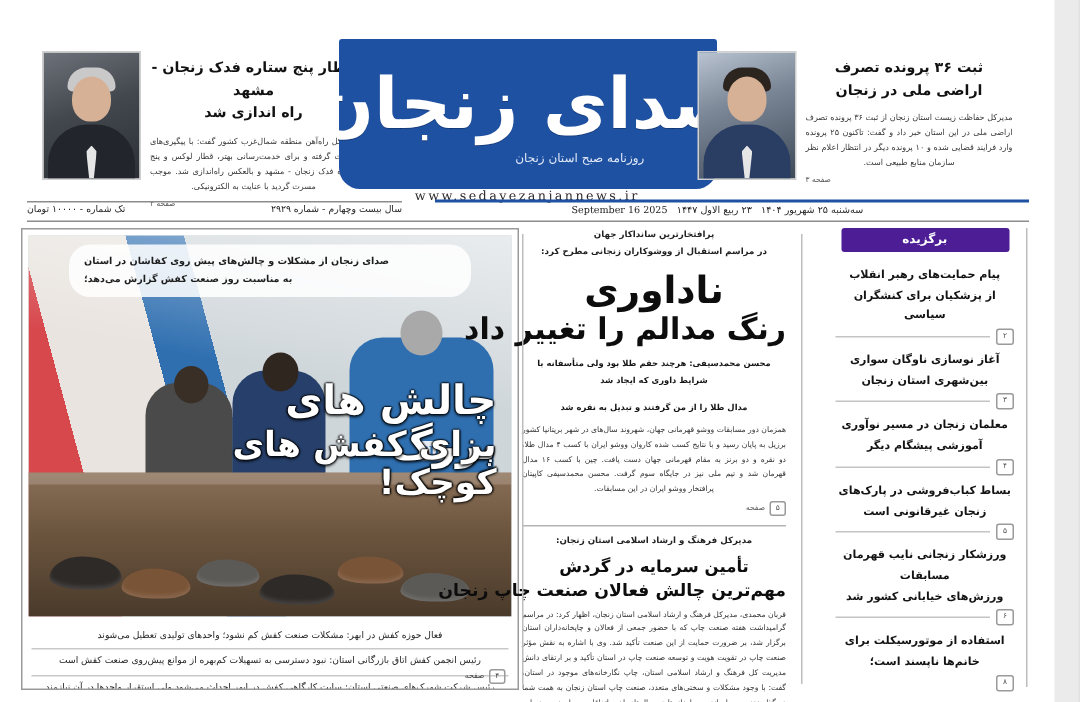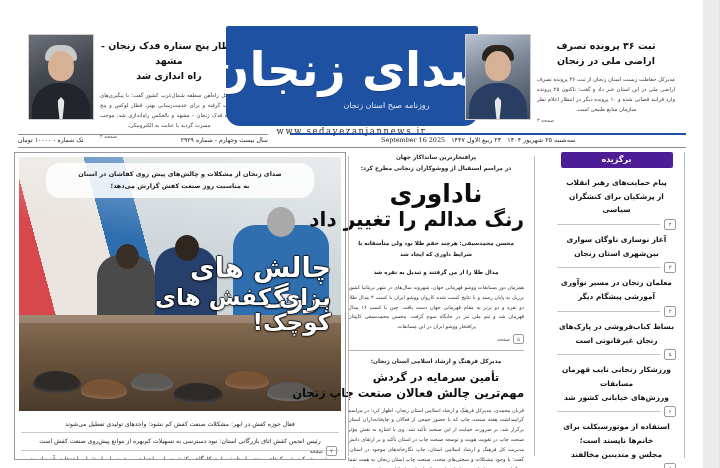--- a/index.html
+++ b/index.html
@@ -273,21 +273,21 @@
     width: 268px;
     background: rgba(255,255,255,.86);
     border-radius: 14px;
     padding: 5px 10px 6px;
     box-sizing: border-box;
   }
   .caption-bubble div {
     font-size: 6.4px;
     line-height: 1.9;
     color: #1d1d1d;
-    text-align: center;
+    text-align: left;
     font-weight: bold;
   }
 
   .lead-overlay-title {
     position: absolute;
     right: 10px;
     width: 215px;
     text-align: right;
     color: #ffffff;
     font-weight: bold;
@@ -636,21 +636,20 @@
         <div class="sb-item">
           <div class="sb-title">ورزشکار زنجانی نایب قهرمان مسابقات</div>
           <div class="sb-title">ورزش‌های خیابانی کشور شد</div>
           <div class="sb-rule"></div>
           <div class="sb-num">۶</div>
         </div>
 
         <div class="sb-item">
           <div class="sb-title">استفاده از موتورسیکلت برای</div>
           <div class="sb-title">خانم‌ها ناپسند است؛</div>
-          <div class="sb-title">مجلس و متدینین مخالفند</div>
 
           <div class="sb-num">۸</div>
         </div>
       </div>
 
     </div>
 
     <div class="col-sep" style="left:348px;"></div>
     <div class="col-sep" style="left:534px;"></div>
   </div>

